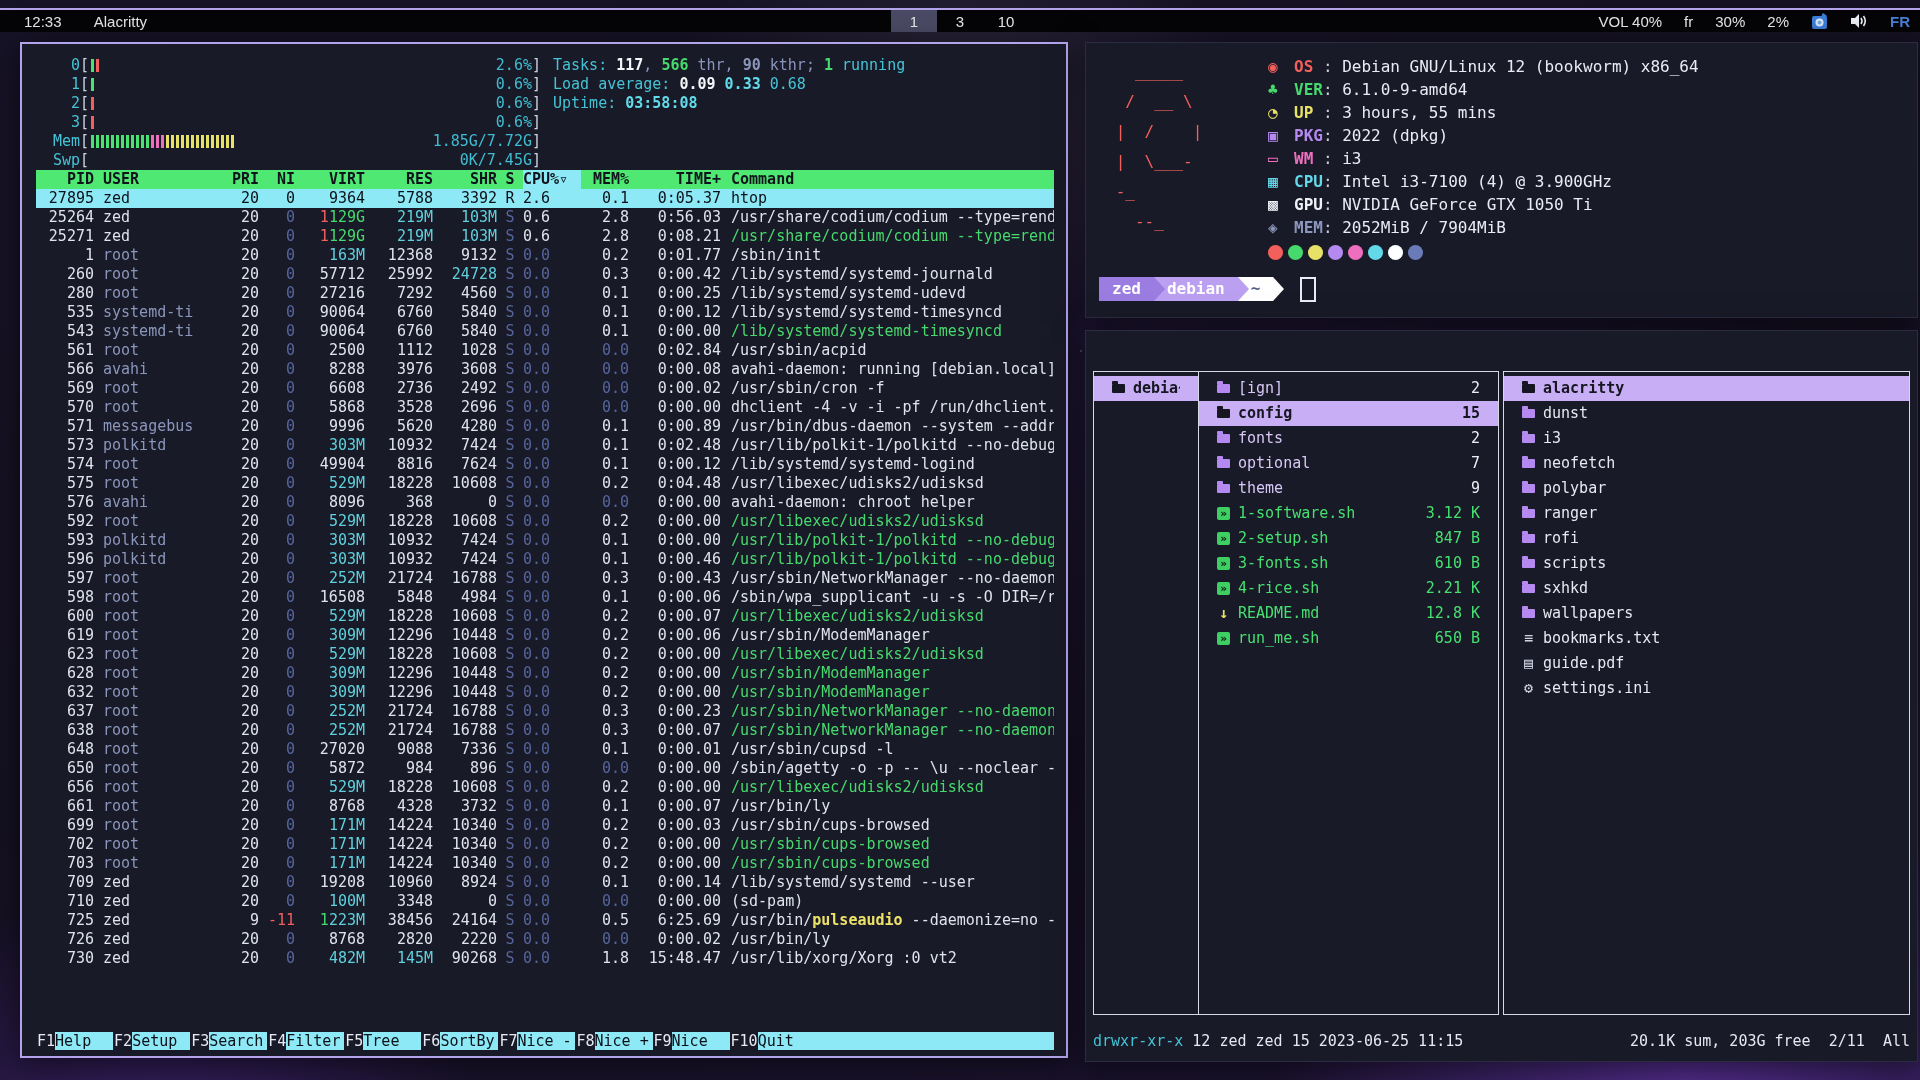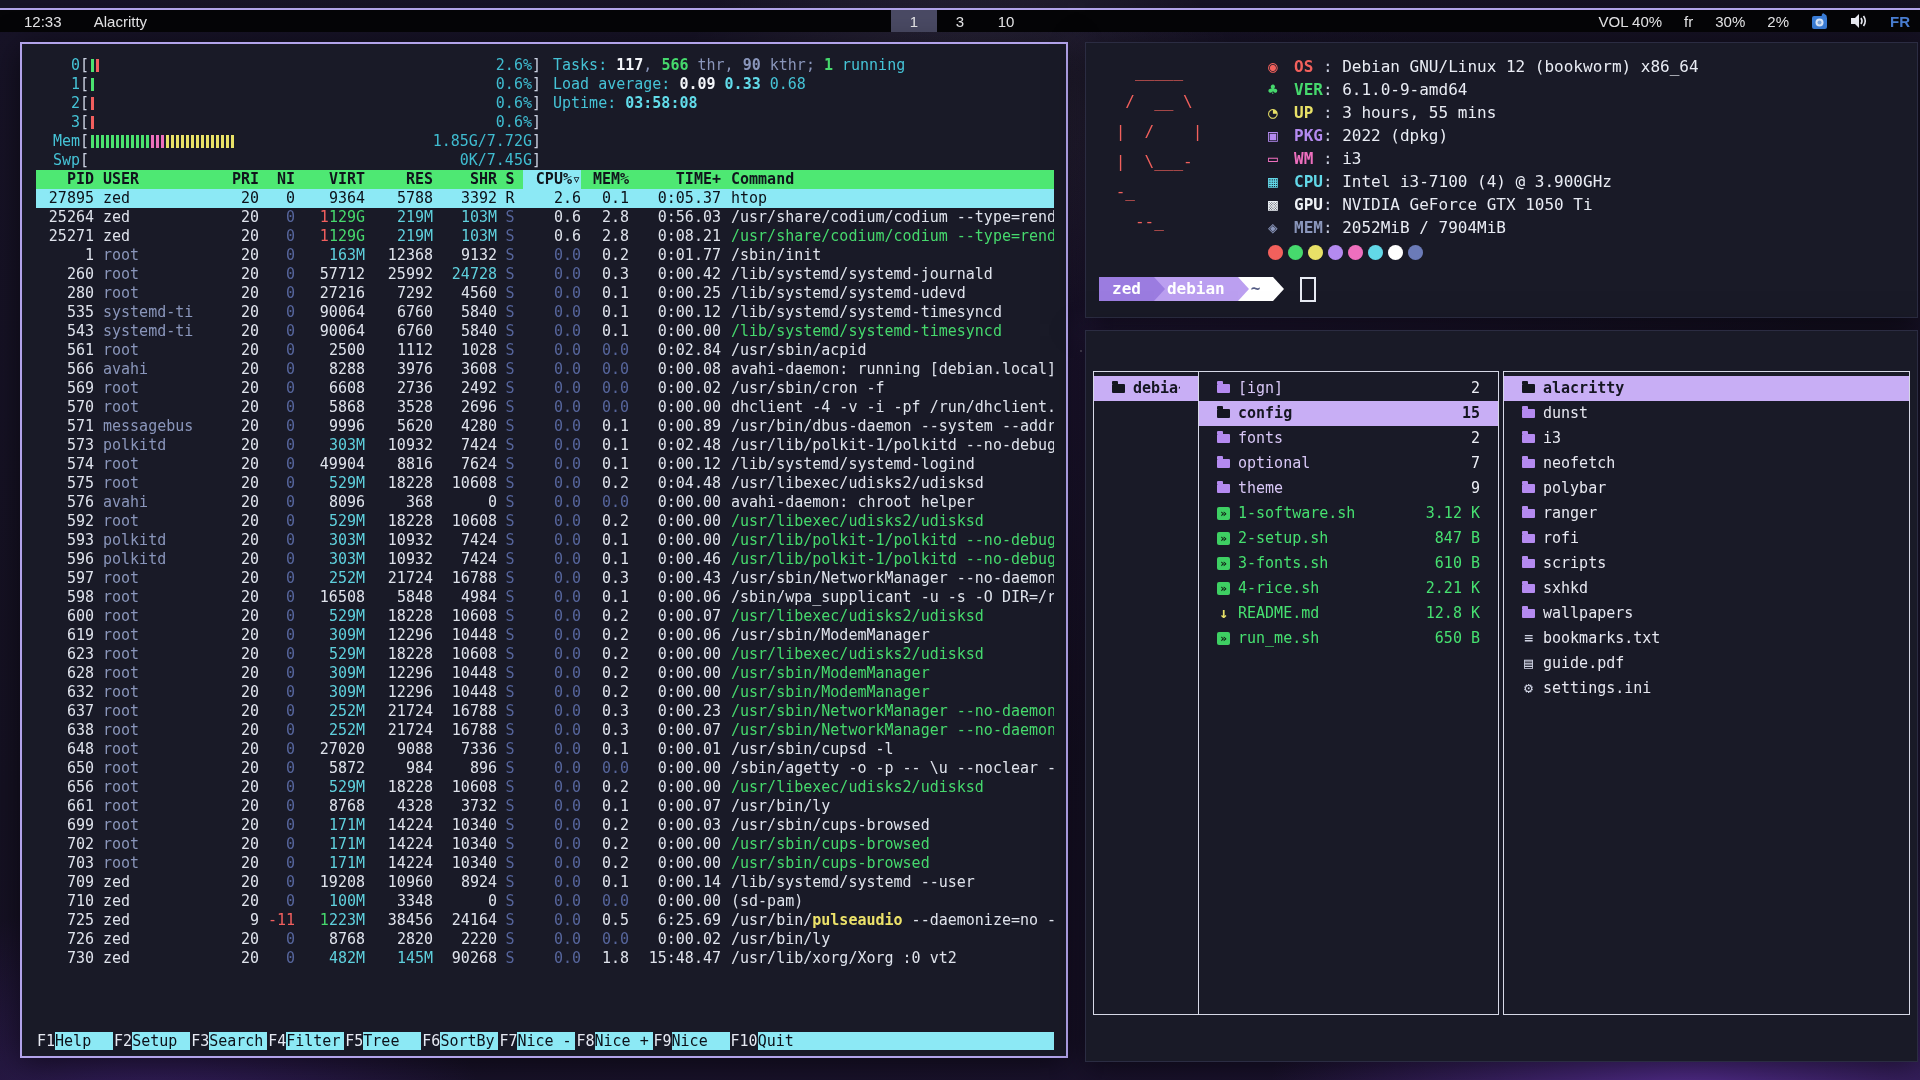--- a/index.html
+++ b/index.html
@@ -64,21 +64,21 @@
   .tabs{margin-top:19px;}
   .tab{color:#10141c;padding:0 9px;flex:none;}
   .tab.main{background:#4ee873;margin-left:9px;}
   .tab.io{background:#c9a0f2;margin-left:18px;}
   .thead{background:#4ee873;color:#10141c;font-weight:bold;}
   .thead .cell{color:#10141c;}
   .thead .sortcol{background:#8ce9f5;}
   .cell{flex:none;overflow:hidden;}
   .c-pid{width:58px;text-align:right}.c-user{width:116px;padding-left:9px}.c-pri{width:40px;text-align:right}
   .c-ni{width:36px;text-align:right}.c-virt{width:70px;text-align:right}.c-res{width:68px;text-align:right}
-  .c-shr{width:64px;text-align:right}.c-s{width:26px;text-align:center}.c-cpu{width:58px;text-align:right}
+  .c-shr{width:64px;text-align:right}.c-s{width:26px;text-align:center}.c-cpu{width:58px;text-align:left}
   .c-mem{width:48px;text-align:right}.c-time{width:92px;text-align:right}
   .c-cmd{flex:1;padding-left:10px;text-align:left;overflow:hidden;}
   .procs{flex:1;overflow:hidden;}
   .prow.sel{background:#8ce9f5;}
   .prow.sel span, .prow.sel .cell{color:#0c1018 !important;font-weight:normal;}
   .fbar{margin-top:auto;display:flex;}
   .fk{display:flex;flex:none;}
   .fk:last-child{flex:1;}
   .fk .k{color:#e6e9f2;padding-left:1px;}
   .fk .lbl{background:#8ce9f5;color:#0c1018;width:58px;flex:none;}
@@ -427,13 +427,17 @@
           <div class="frow"><span class="fold"></span><span class="nm nm-dir2">rofi</span></div>
           <div class="frow"><span class="fold"></span><span class="nm nm-dir2">scripts</span></div>
           <div class="frow"><span class="fold"></span><span class="nm nm-dir2">sxhkd</span></div>
           <div class="frow"><span class="fold"></span><span class="nm nm-dir2">wallpapers</span></div>
           <div class="frow"><span class="gicon">≡</span><span class="nm nm-dir2">bookmarks.txt</span></div>
           <div class="frow"><span class="gicon">▤</span><span class="nm nm-dir2">guide.pdf</span></div>
           <div class="frow"><span class="gicon">⚙</span><span class="nm nm-dir2">settings.ini</span></div>
         </div>
     </div>
   </div>
+  <div class="vstatus">
+    <span class="vs-perm">drwxr-xr-x</span><span class="vs-rest"> 12 zed zed 15 2023-06-25 11:15</span>
+    <span class="vs-right"><span>20.1K sum, 203G free</span>&nbsp;&nbsp;<span>2/11</span>&nbsp;&nbsp;<span>All</span></span>
+  </div>
 </div>
 
 </body></html>

